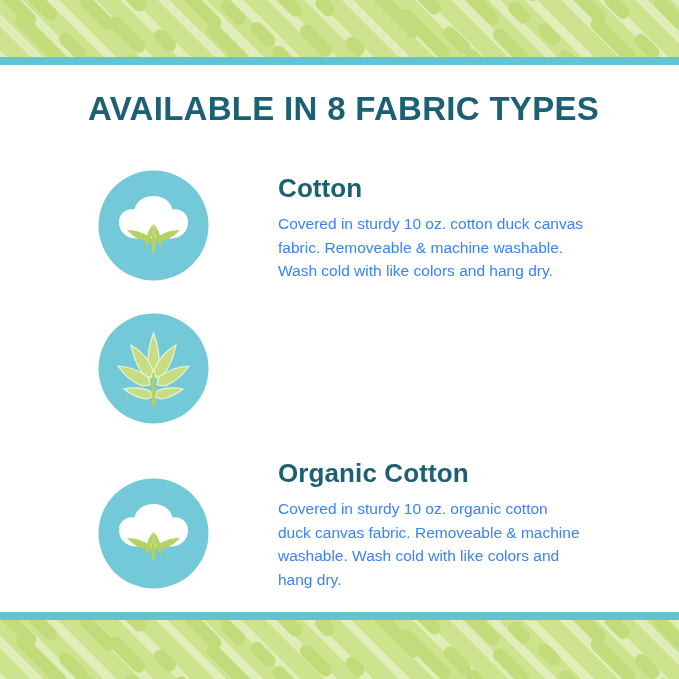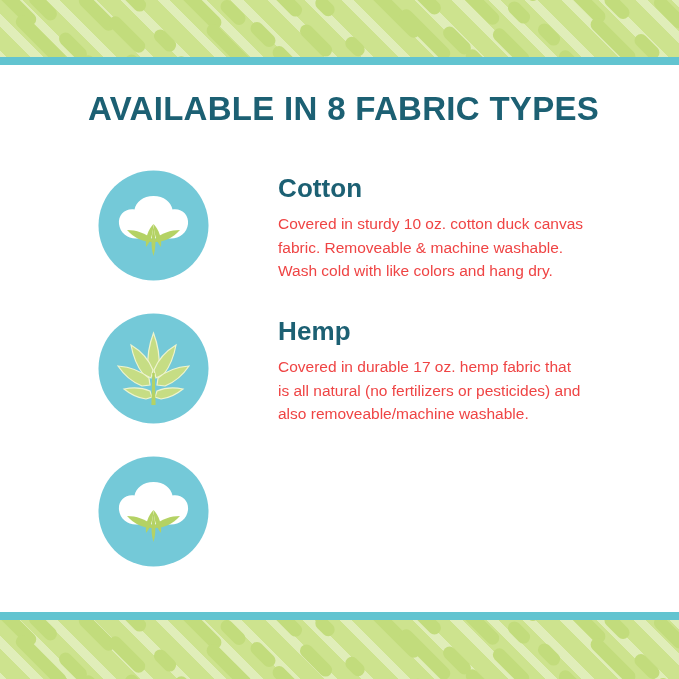--- a/index.html
+++ b/index.html
@@ -118,21 +118,21 @@
   }
   .heading {
     color: #1c6073;
     font-size: 26px;
     font-weight: bold;
     letter-spacing: 0.1px;
     margin: 0 0 10px 0;
     line-height: 1.05;
   }
   .desc {
-    color: #ef4444;
+    color: #3b82f6;
     font-size: 15.5px;
     line-height: 1.52;
     margin: 0;
     max-width: 360px;
     white-space: pre-line;
   }
 </style>
 </head>
 <body>
 
@@ -263,26 +263,20 @@
                      C 42 87 34 83 28 78 Z"></path>
             <path d="M87 78
                      C 81 83 73 87 65 88
                      L 59 86
                      L 61 80
                      C 68 77 77 76 87 78 Z"></path>
           </g>
           <path d="M56.3 62 L58.7 62 L59.6 94 L55.4 94 Z" fill="#b4d264"></path>
         </svg>
       </div>
-      <div class="copy">
-        <p class="heading">Hemp</p>
-        <p class="desc">Covered in durable 17 oz. hemp fabric that
-is all natural (no fertilizers or pesticides) and
-also removeable/machine washable.</p>
-      </div>
     </div>
 
     <div class="row">
       <div class="icon-wrap">
         <svg width="115" height="115" viewBox="0 0 115 115">
           <circle cx="57.5" cy="57.5" r="55" fill="#74c9d8"></circle>
           <path d="M57.5 28
                    C 68 28 75 34 76.5 41.5
                    C 86 40 93 47 92 56
                    C 91 65 83 71 74 70.5
@@ -299,20 +293,27 @@
           <path d="M59 74
                    C 68 74 77 70 84 62
                    C 75 62 65 65 58 72 Z" fill="#b4d264"></path>
           <path d="M57.5 56
                    C 52 62 49 70 50 79
                    C 55 73 57 65 57.5 56 Z" fill="#b4d264"></path>
           <path d="M57.5 56
                    C 63 62 66 70 65 79
                    C 60 73 58 65 57.5 56 Z" fill="#b4d264"></path>
         </svg>
+      </div>
+      <div class="copy">
+        <p class="heading">Organic Cotton</p>
+        <p class="desc">Covered in sturdy 10 oz. organic cotton
+duck canvas fabric. Removeable &amp; machine
+washable. Wash cold with like colors and
+hang dry.</p>
       </div>
     </div>
 
   </div>
 
   <div class="rule rule-bottom"></div>
   <div class="band band-bottom">
     <div class="band-stripes"></div>
     <div class="band-dashes" id="dashes-bottom">
         <div class="dash" style="width: 66px; left: 336px; top: 6px;"></div>

